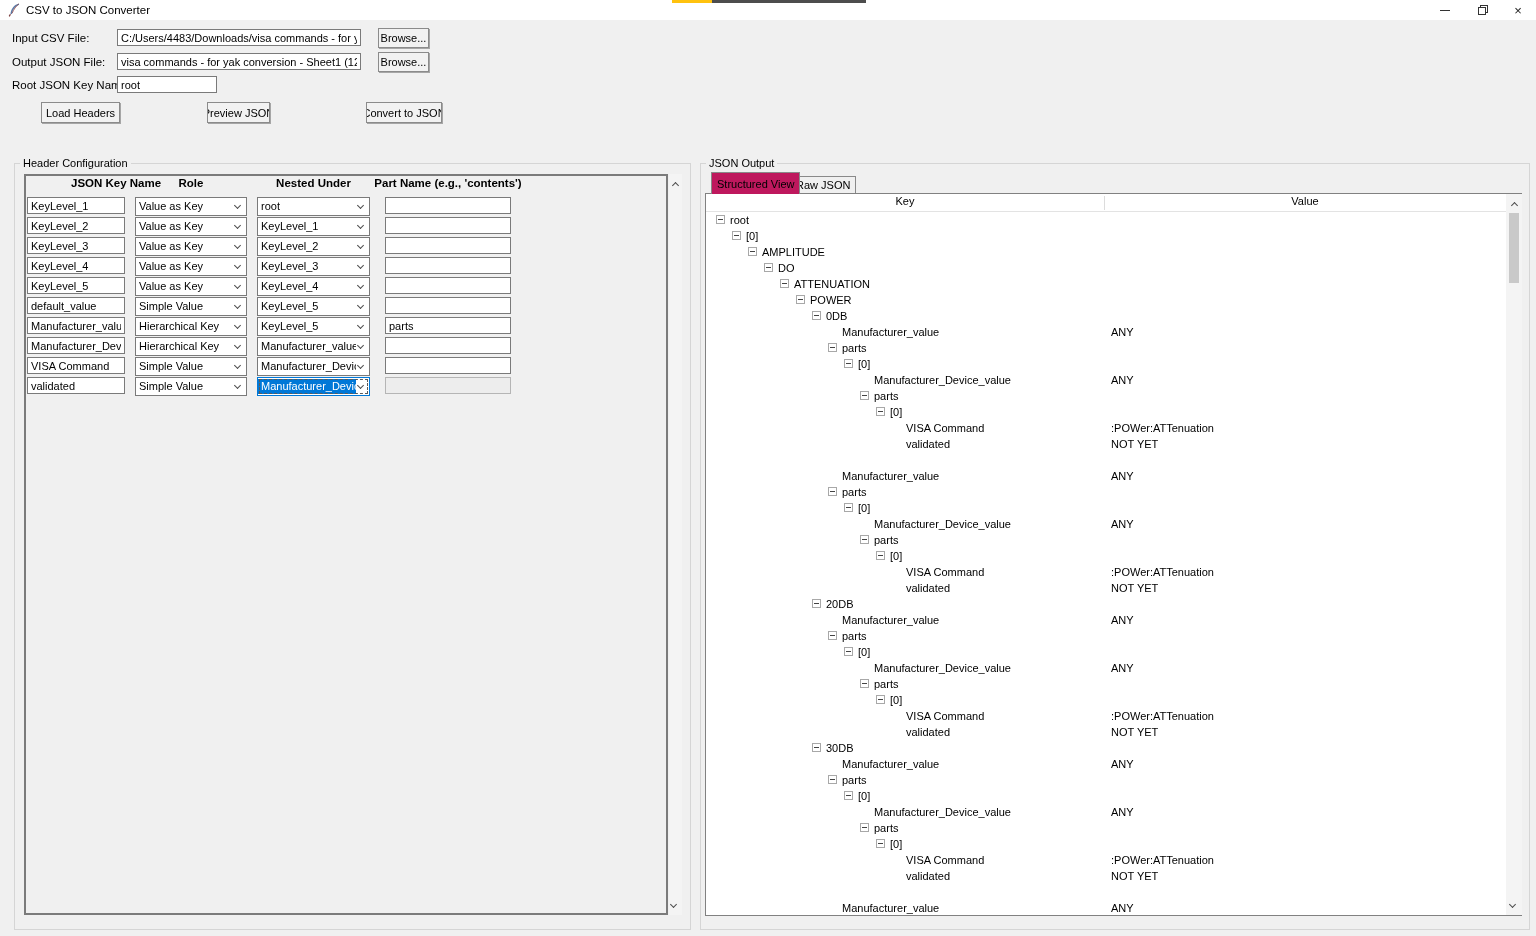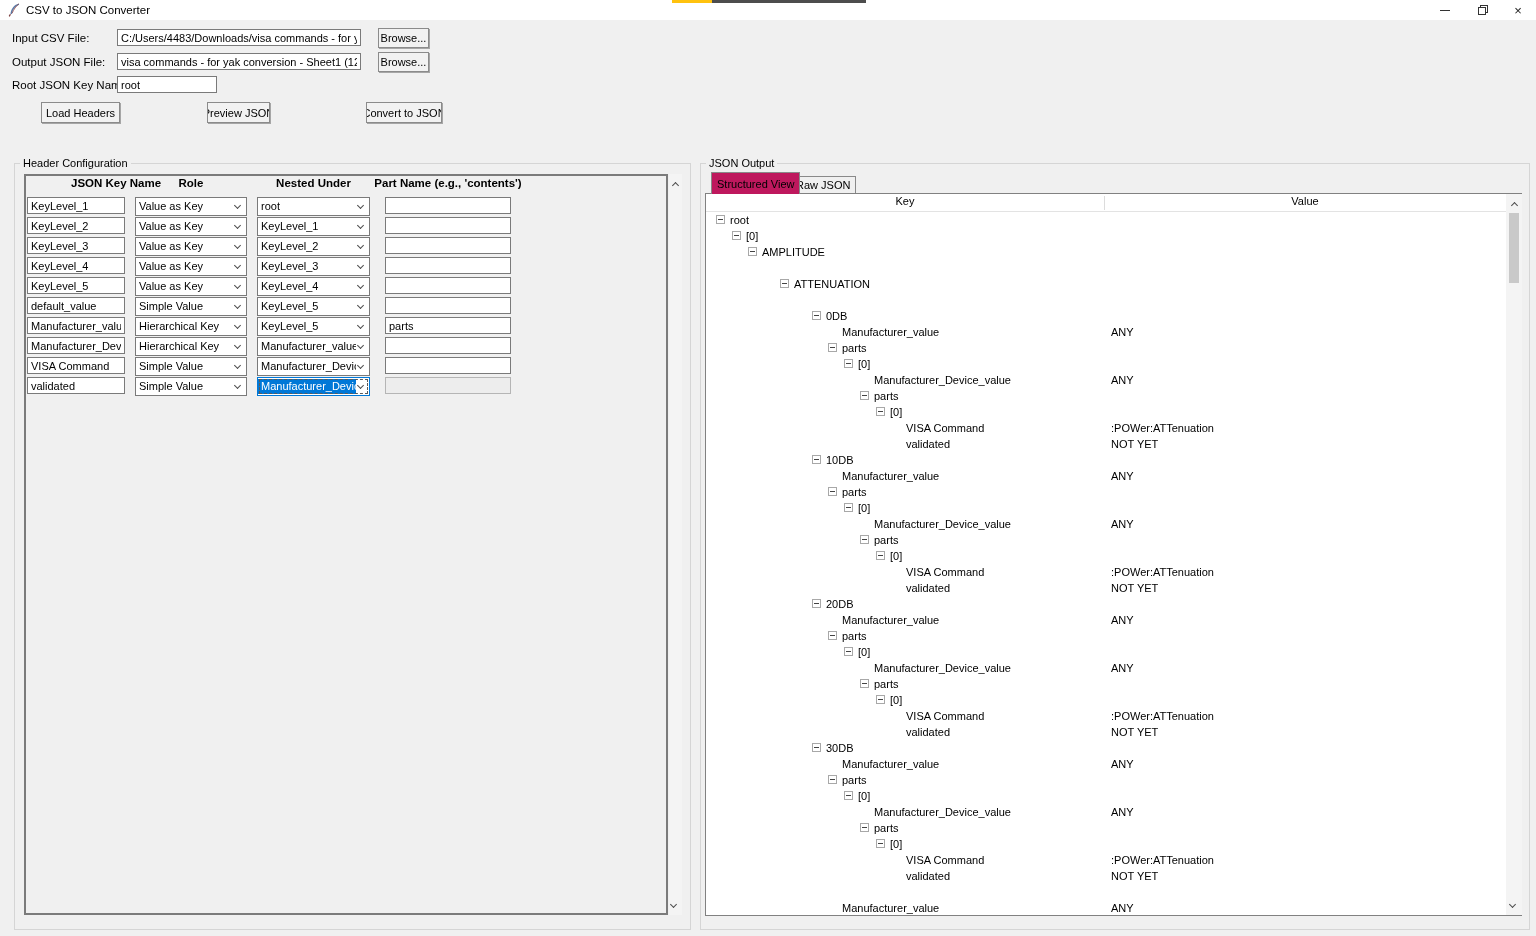--- a/index.html
+++ b/index.html
@@ -271,24 +271,32 @@
         <span class="tkey" style="left: 24px;">root</span>
       </div>
       <div class="tree-row" style="top: 34px;">
         <span class="expander" style="left: 26px;"></span>
         <span class="tkey" style="left: 40px;">[0]</span>
       </div>
       <div class="tree-row" style="top: 50px;">
         <span class="expander" style="left: 42px;"></span>
         <span class="tkey" style="left: 56px;">AMPLITUDE</span>
       </div>
+      <div class="tree-row" style="top: 66px;">
+        <span class="expander" style="left: 58px;"></span>
+        <span class="tkey" style="left: 72px;">DO</span>
+      </div>
       <div class="tree-row" style="top: 82px;">
         <span class="expander" style="left: 74px;"></span>
         <span class="tkey" style="left: 88px;">ATTENUATION</span>
       </div>
+      <div class="tree-row" style="top: 98px;">
+        <span class="expander" style="left: 90px;"></span>
+        <span class="tkey" style="left: 104px;">POWER</span>
+      </div>
       <div class="tree-row" style="top: 114px;">
         <span class="expander" style="left: 106px;"></span>
         <span class="tkey" style="left: 120px;">0DB</span>
       </div>
       <div class="tree-row" style="top: 130px;">
         <span class="tkey" style="left: 136px;">Manufacturer_value</span>
         <span class="tval">ANY</span>
       </div>
       <div class="tree-row" style="top: 146px;">
         <span class="expander" style="left: 122px;"></span>
@@ -311,24 +319,20 @@
         <span class="tkey" style="left: 184px;">[0]</span>
       </div>
       <div class="tree-row" style="top: 226px;">
         <span class="tkey" style="left: 200px;">VISA Command</span>
         <span class="tval">:POWer:ATTenuation</span>
       </div>
       <div class="tree-row" style="top: 242px;">
         <span class="tkey" style="left: 200px;">validated</span>
         <span class="tval">NOT YET</span>
       </div>
-      <div class="tree-row" style="top: 258px;">
-        <span class="expander" style="left: 106px;"></span>
-        <span class="tkey" style="left: 120px;">10DB</span>
-      </div>
       <div class="tree-row" style="top: 274px;">
         <span class="tkey" style="left: 136px;">Manufacturer_value</span>
         <span class="tval">ANY</span>
       </div>
       <div class="tree-row" style="top: 290px;">
         <span class="expander" style="left: 122px;"></span>
         <span class="tkey" style="left: 136px;">parts</span>
       </div>
       <div class="tree-row" style="top: 306px;">
         <span class="expander" style="left: 138px;"></span>

